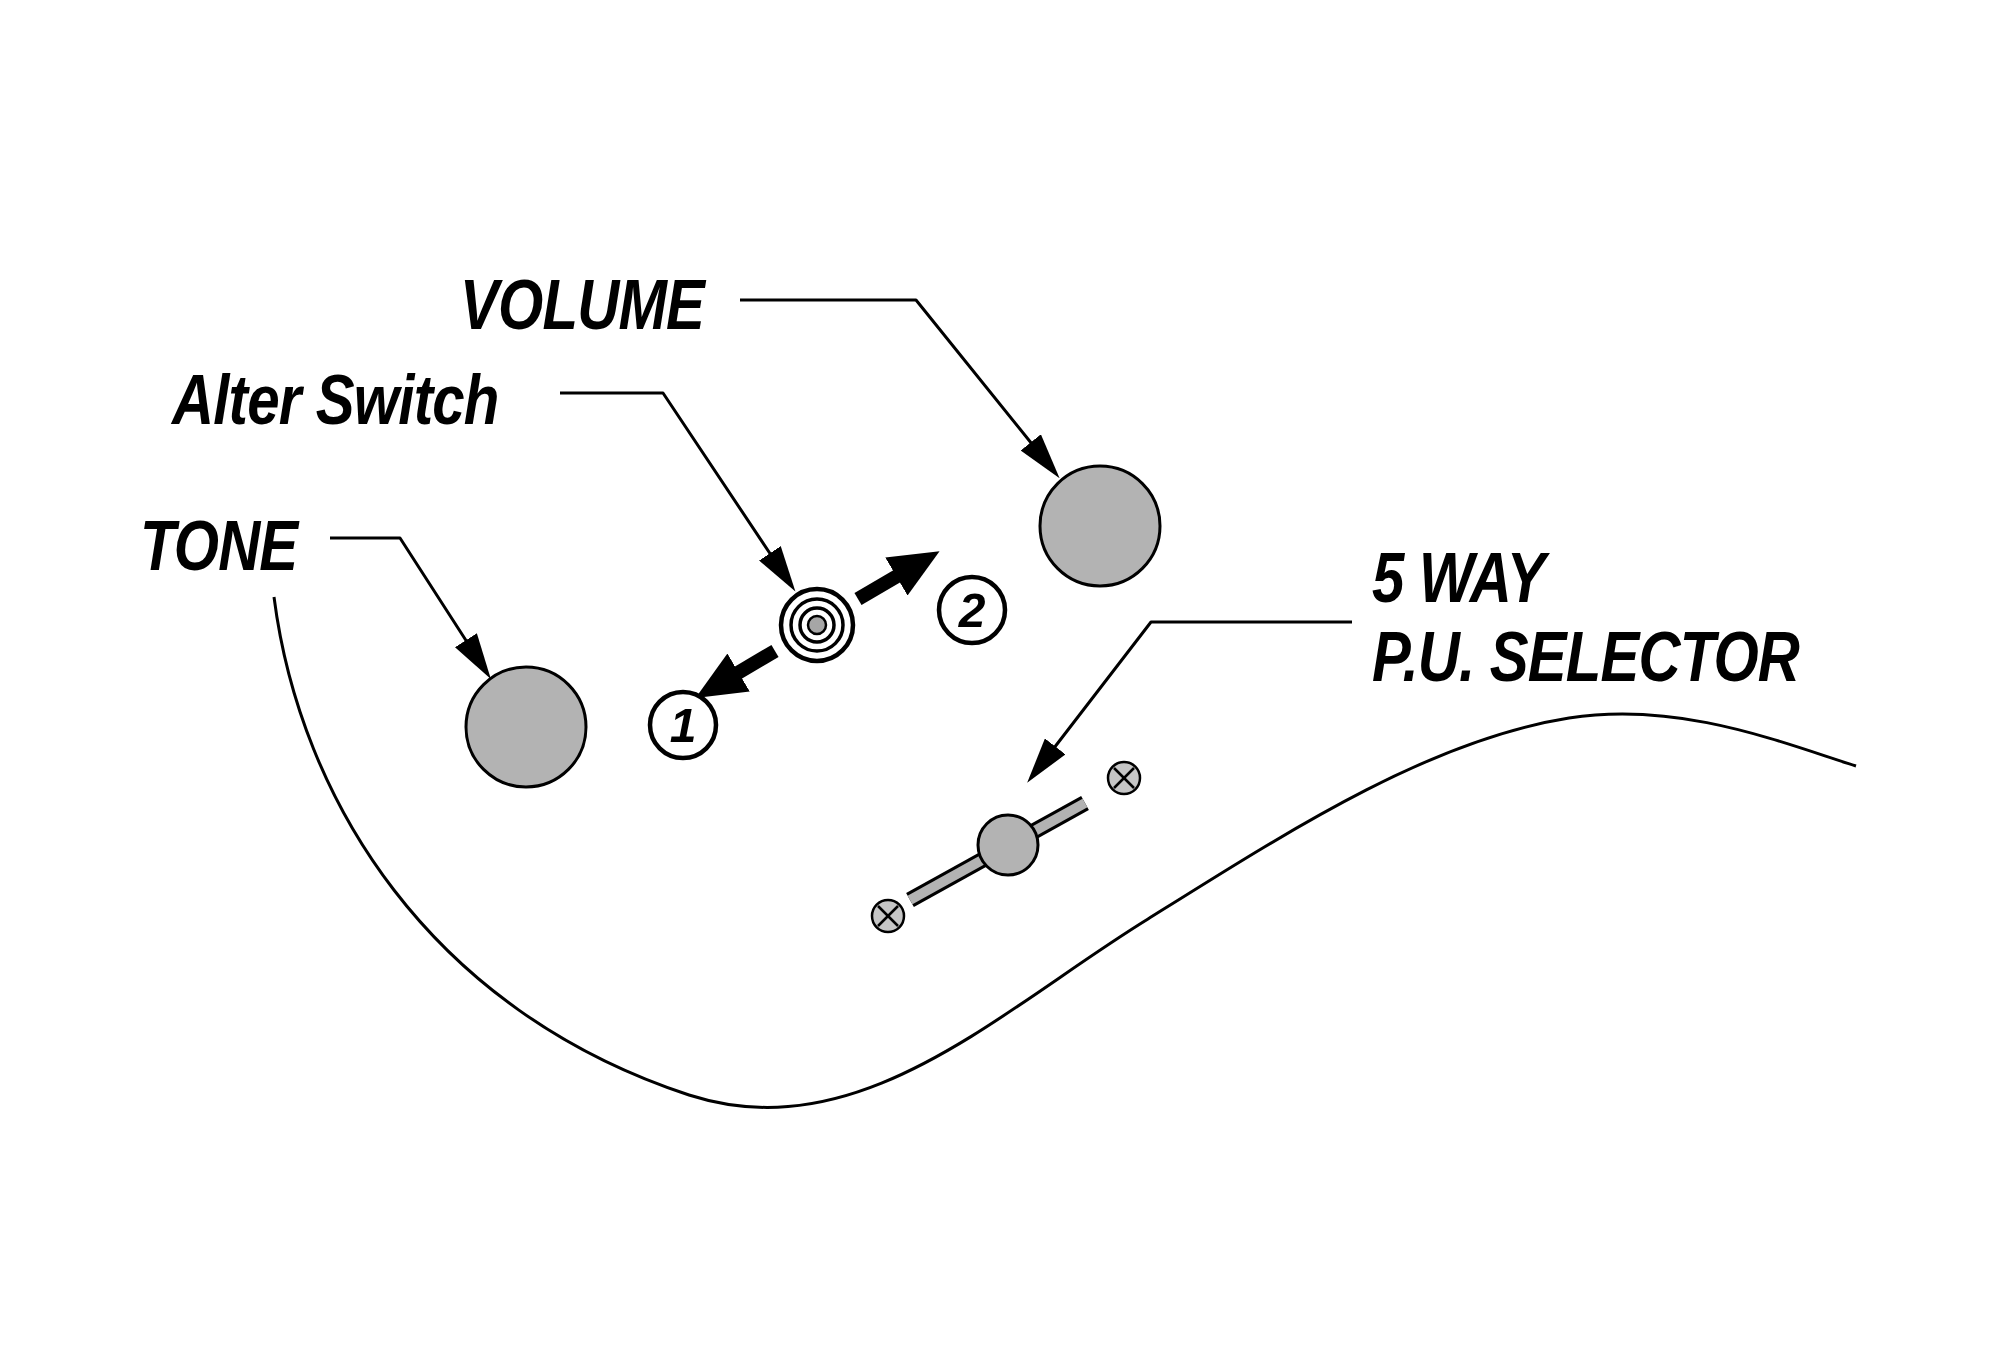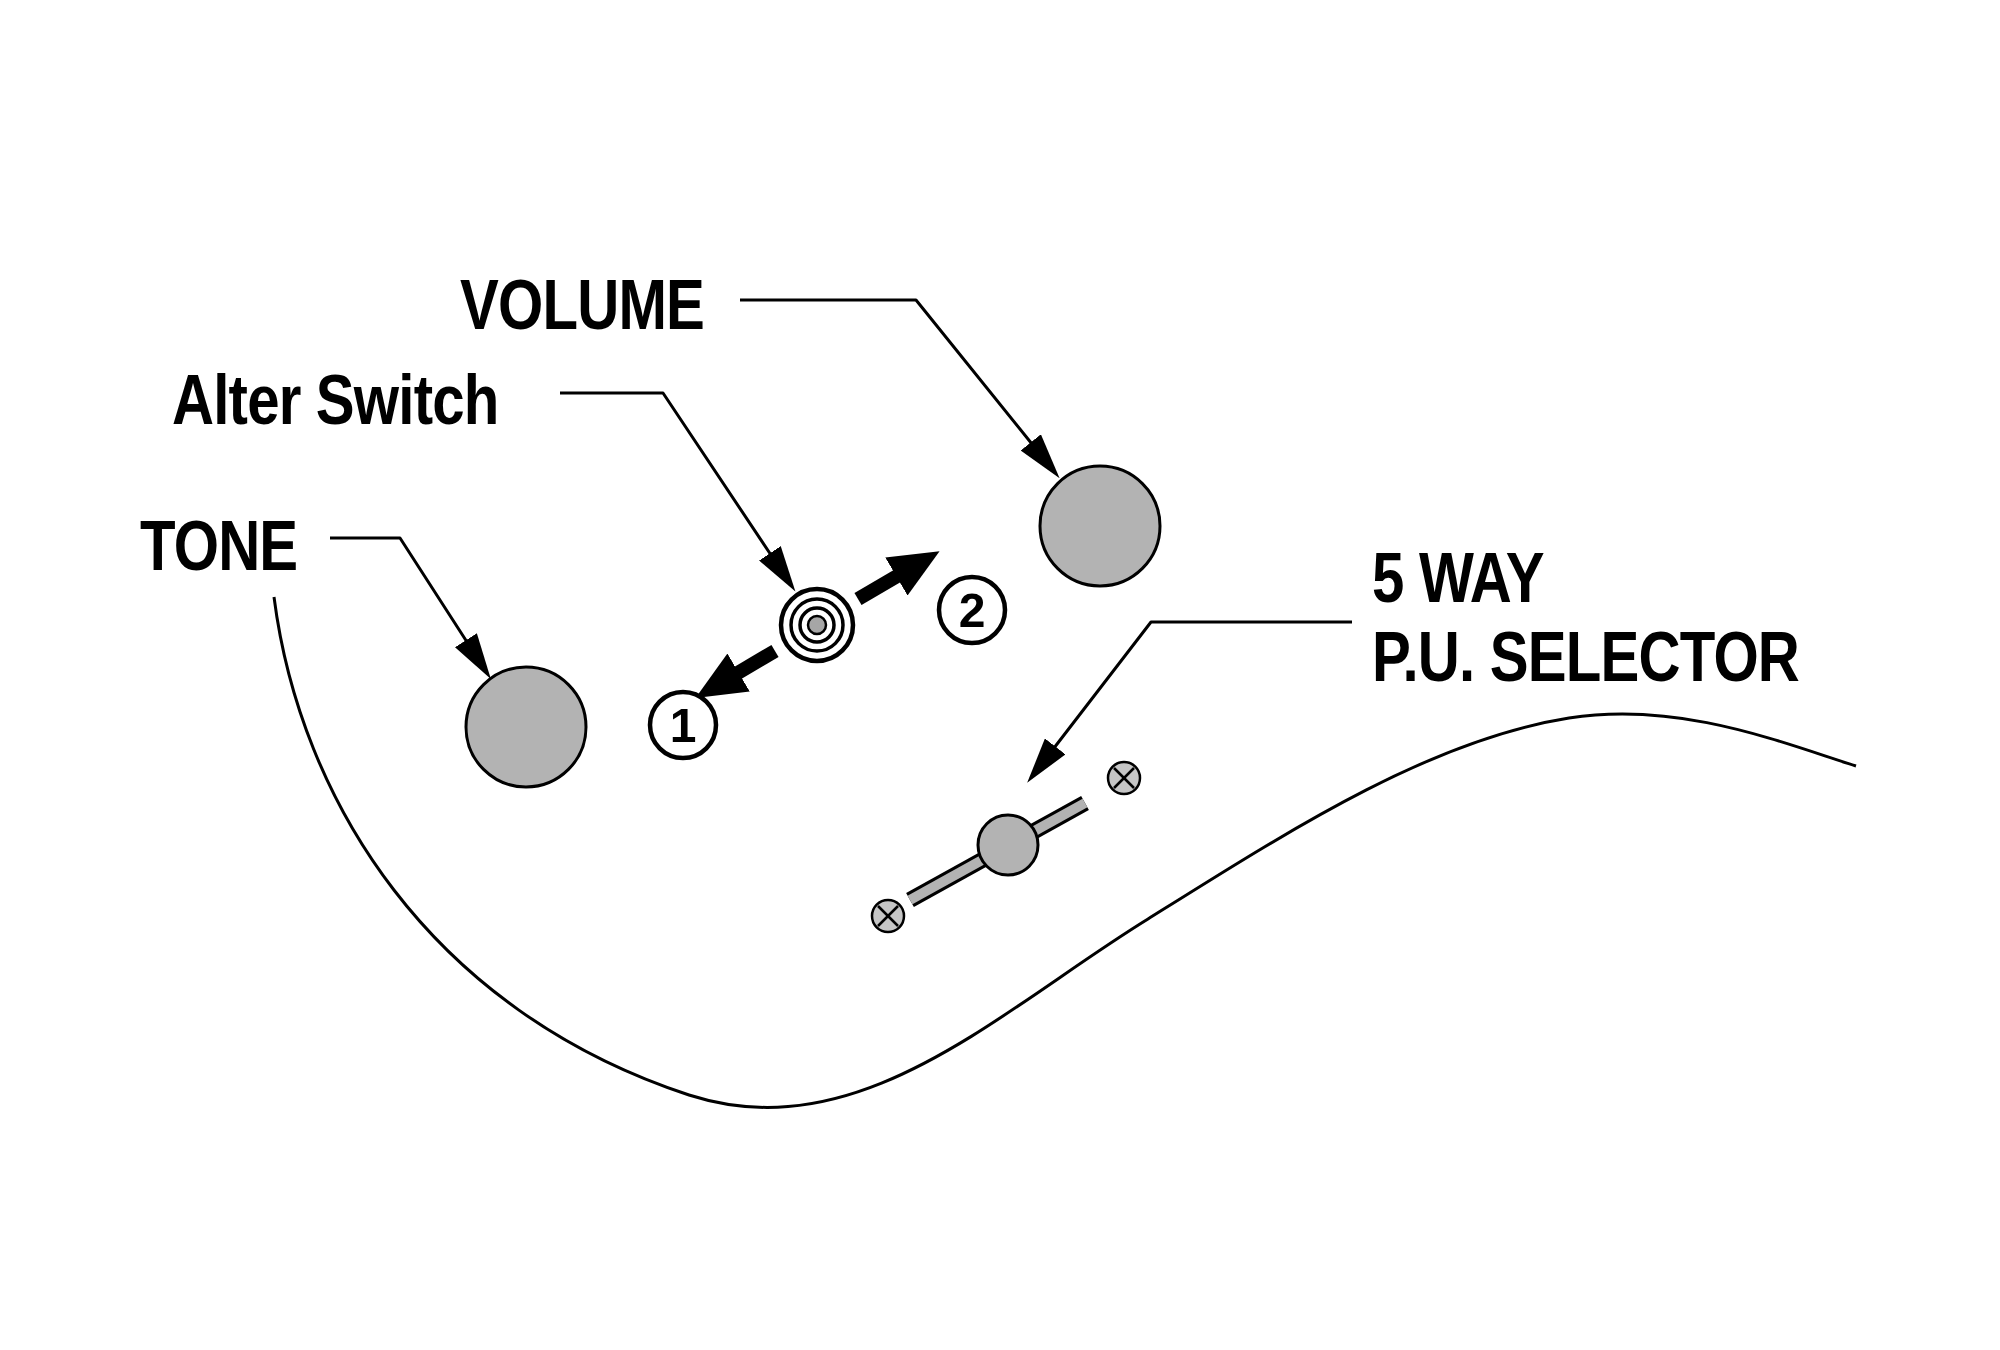--- a/index.html
+++ b/index.html
@@ -9,20 +9,21 @@
     width:2000px;
     height:1350px;
     overflow:hidden;
     font-family:"Liberation Sans", sans-serif;
   }
   #stage{
     position:relative;
     width:2000px;
     height:1350px;
     background:#ffffff;
+    font-style:italic;
   }
   svg{display:block}
   .label{
     font-family:"Liberation Sans", sans-serif;
     font-weight:700;
     font-size:71px;
     fill:#000000;
     letter-spacing:-1px;
   }
   .num{

